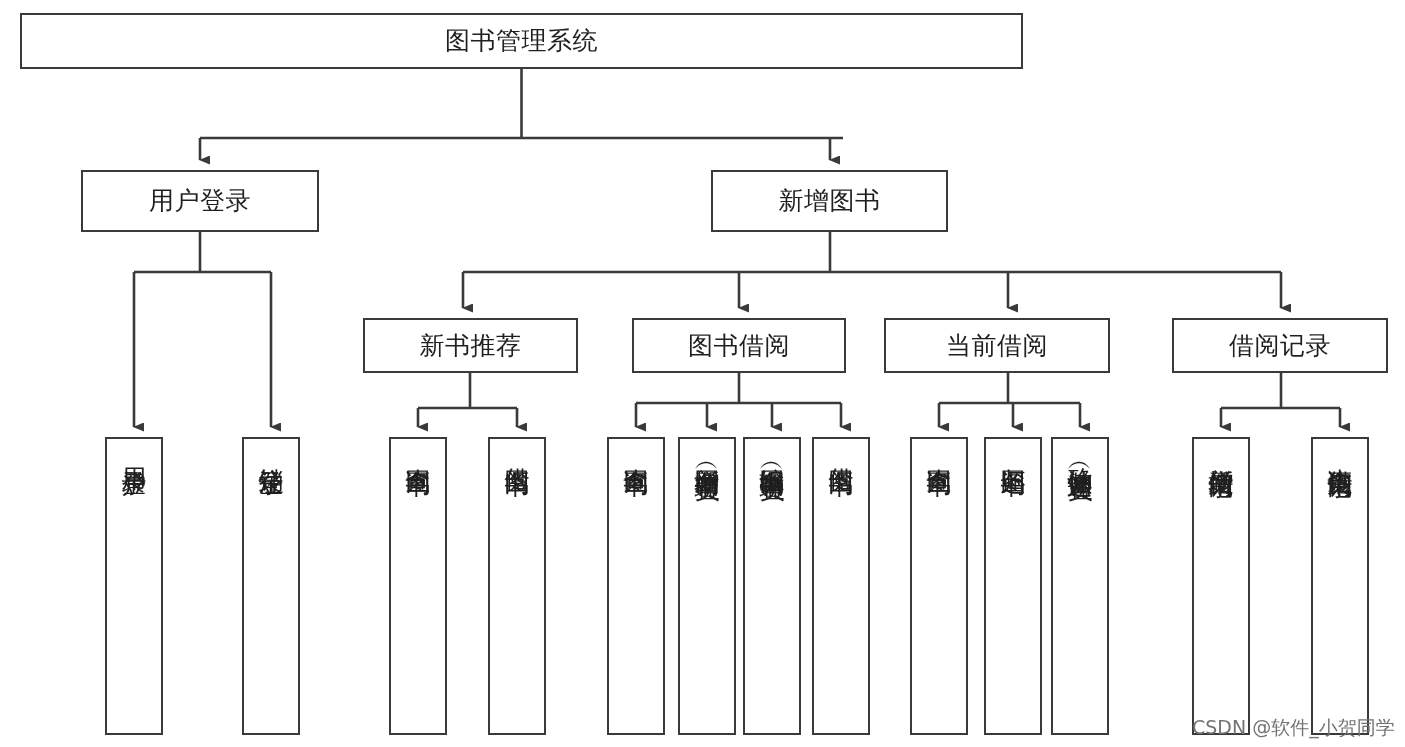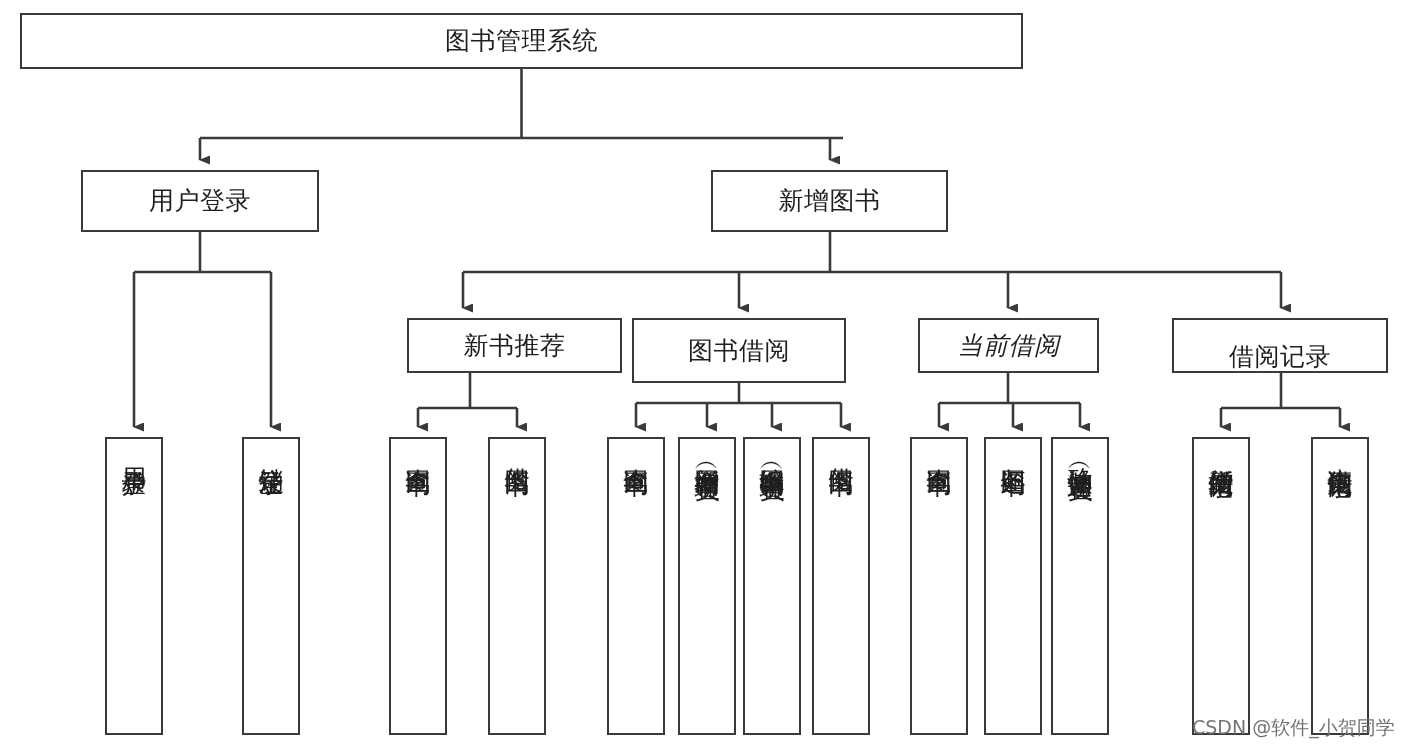--- a/index.html
+++ b/index.html
@@ -133,33 +133,33 @@
   </div>
 
   <div class="node horizontal" style="left:81px; top:170px; width:238px; height:62px;">
     <span class="node-label">用户登录</span>
   </div>
 
   <div class="node horizontal" style="left:711px; top:170px; width:237px; height:62px;">
     <span class="node-label">新增图书</span>
   </div>
 
-  <div class="node horizontal" style="left:363px; top:318px; width:215px; height:55px;margin-left:44px;">
+  <div class="node horizontal" style="left:363px; top:318px; width:215px; height:55px;">
     <span class="node-label">新书推荐</span>
   </div>
 
-  <div class="node horizontal" style="left:632px; top:318px; width:214px; height:65px;">
+  <div class="node horizontal" style="left:632px; top:318px; width:214px; height:55px;">
     <span class="node-label">图书借阅</span>
   </div>
 
-  <div class="node horizontal" style="left:918px; top:318px; width:181px; height:55px;font-style:italic;">
+  <div class="node horizontal" style="left:884px; top:318px; width:226px; height:55px;">
     <span class="node-label">当前借阅</span>
   </div>
 
-  <div class="node horizontal" style="left:1172px; top:318px; width:216px; height:55px;align-items:flex-end;">
+  <div class="node horizontal" style="left:1172px; top:318px; width:216px; height:55px;">
     <span class="node-label">借阅记录</span>
   </div>
 
   <div class="node vertical" style="left:105px; top:437px; width:58px; height:298px;">
     <span class="node-label">用户登录</span>
   </div>
 
   <div class="node vertical" style="left:242px; top:437px; width:58px; height:298px;">
     <span class="node-label">注销登录</span>
   </div>

